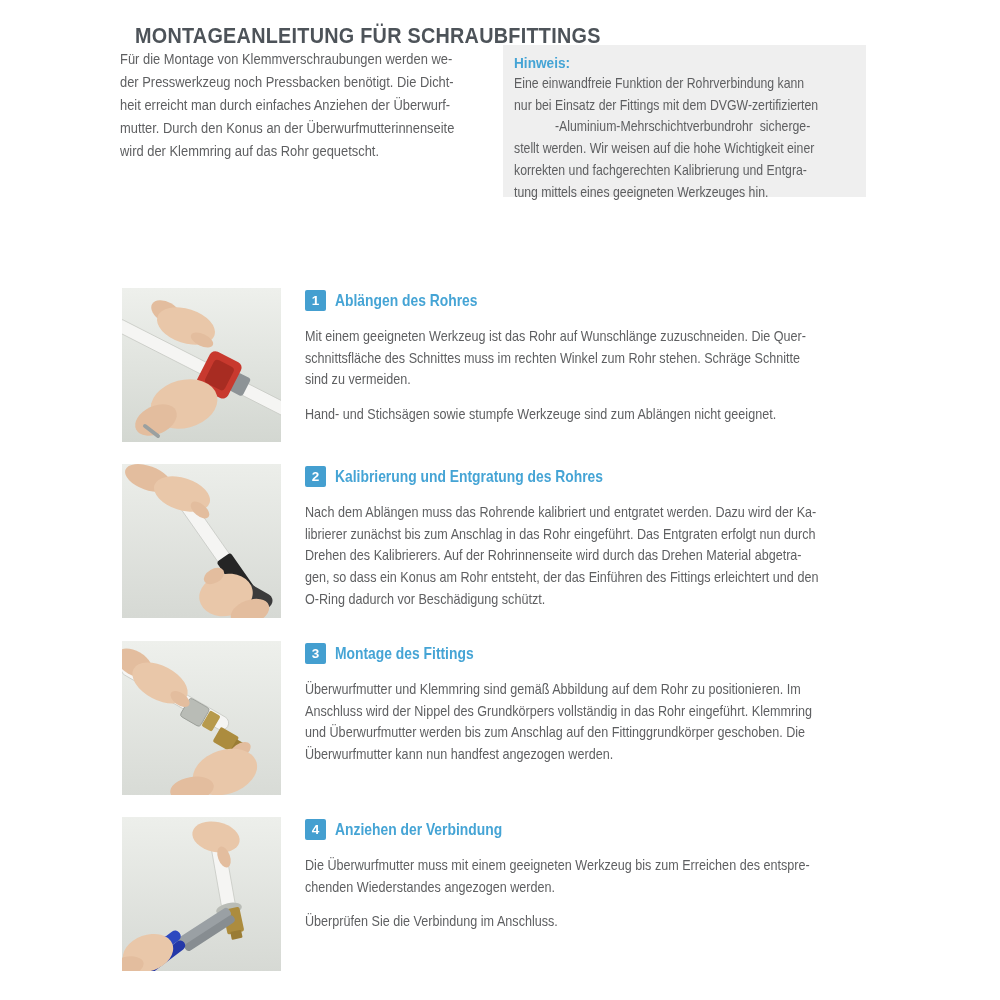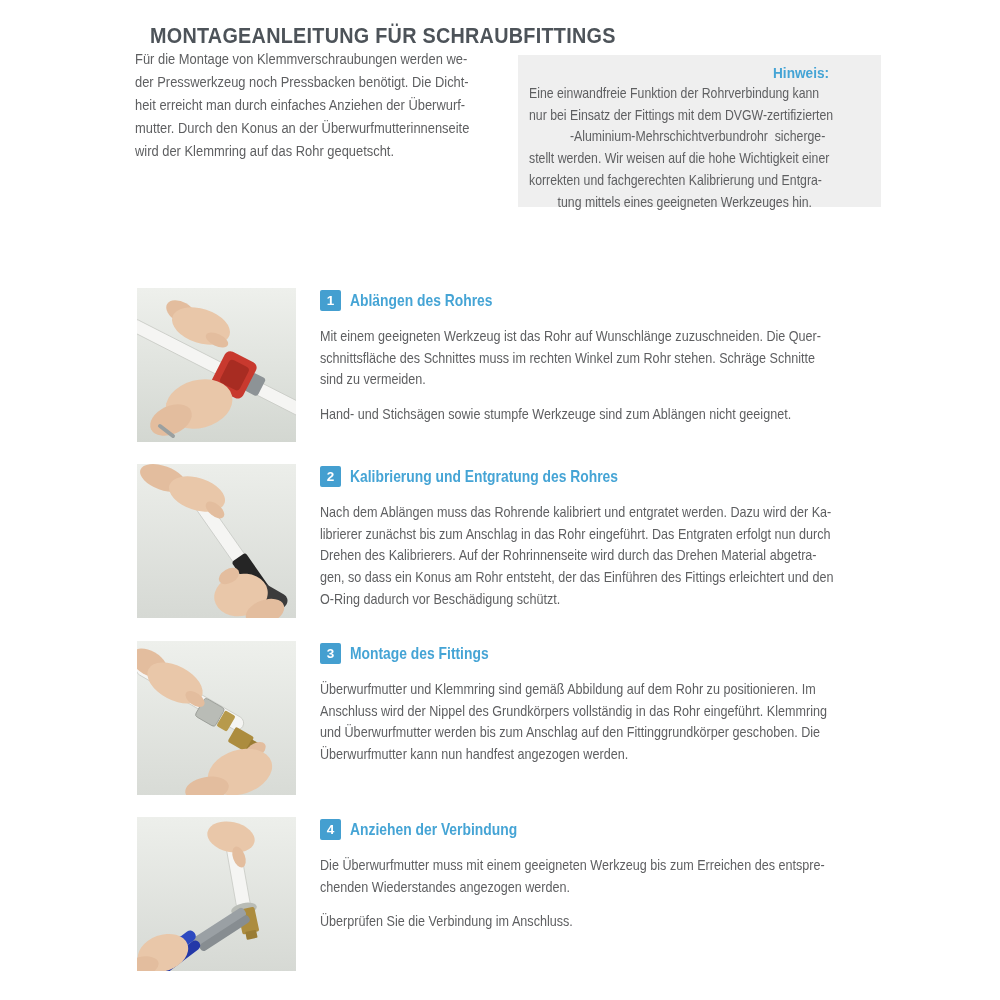--- a/index.html
+++ b/index.html
@@ -1,38 +1,38 @@
 <!DOCTYPE html>
 <html style="--accent: #45a4d5; --badge: #449fd0; --title_color: #4d5359; --text_color: #5e5f61; --note_bg: #efefef; --photo_bg_top: #eef0ec; --photo_bg_bottom: #d3d7d1;"><head>
 <meta charset="utf-8">
 <style>
   html,body { margin:0; padding:0; background:#ffffff; }
   body {
     width:1000px; height:1000px; position:relative; overflow:hidden;
     font-family:"Liberation Sans","DejaVu Sans",sans-serif;
     -webkit-font-smoothing:antialiased;
   }
-  .page { position:absolute; inset:0; background:#ffffff;margin-left:15px; }
+  .page { position:absolute; inset:0; background:#ffffff; }
 
   .main-title {
     position:absolute; left:135px; top:8px;
     font-size:22.5px; font-weight:bold; letter-spacing:0.3px;
     color:var(--title_color,#4d5359); white-space:pre;
     transform:scaleX(0.88); transform-origin:0 0;
   }
 
   .intro {
     position:absolute; left:120px; top:47px;
     font-size:15.2px; line-height:23px; color:var(--text_color,#5e5f61);
     white-space:pre; transform:scaleX(0.85); transform-origin:0 0;
   }
 
   .note {
-    position:absolute; left:503px; top:55px; width:363px; height:152px;
-    background:var(--note_bg,#efefef); box-sizing:border-box; padding:7px 11px 0 11px;text-align:right;
+    position:absolute; left:503px; top:45px; width:363px; height:152px;
+    background:var(--note_bg,#efefef); box-sizing:border-box; padding:7px 11px 0 11px;
   }
   .note-title {
     font-size:15.5px; font-weight:bold; line-height:21px;
     color:var(--accent,#45a4d5); white-space:pre;
     transform:scaleX(0.88); transform-origin:0 0;
   }
   .note-text {
     font-size:14.8px; line-height:21.7px; color:var(--text_color,#5e5f61);
     white-space:pre; transform:scaleX(0.83); transform-origin:0 0;
   }

